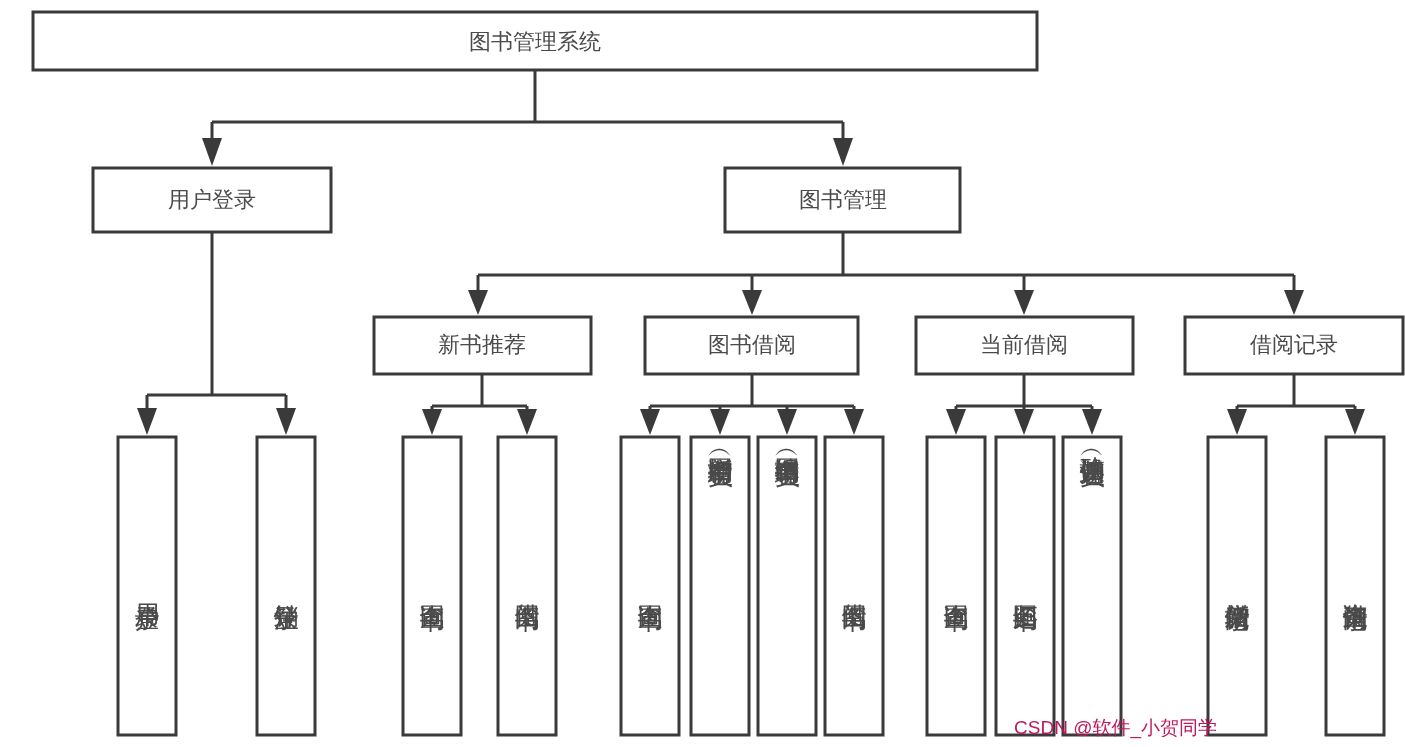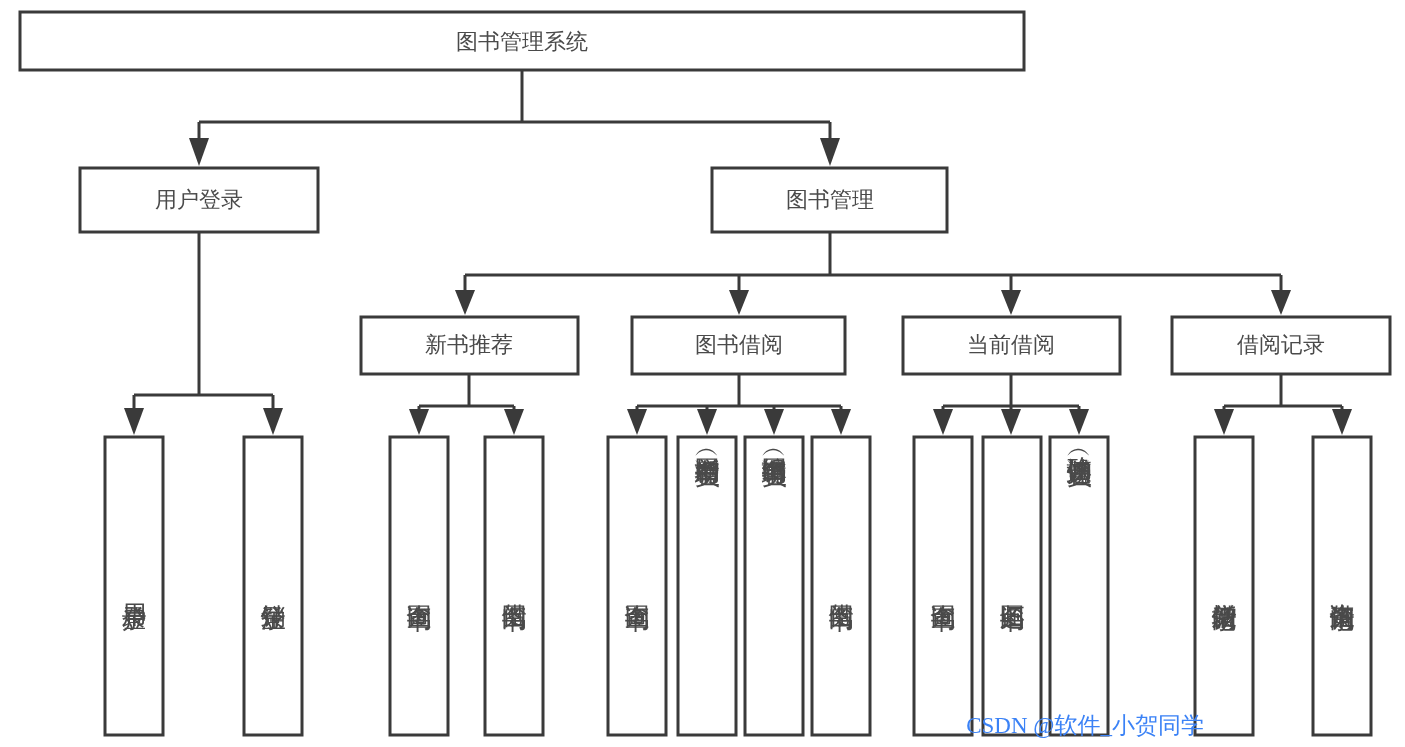--- a/index.html
+++ b/index.html
@@ -9,21 +9,21 @@
   }
   body {
     width: 1405px;
     height: 747px;
     font-family: "DejaVu Sans", "Liberation Sans", sans-serif;
     overflow: hidden;
     position: relative;
   }
   #diagram-root {
     position: absolute;
-    left: 0;
+    left: 13px;
     top: 0;
     width: 1214px;
     height: 747px;
   }
   svg.flow {
     display: block;
     width: 1405px;
     height: 747px;
   }
   .node-rect {
@@ -63,23 +63,23 @@
     line-height: 1.18;
     color: #4a4a4a;
     letter-spacing: 1px;
     white-space: nowrap;
     text-align: center;
   }
   .watermark {
     position: absolute;
     right: 10px;
     bottom: 6px;
-    font-family: Liberation Serif, serif;
-    font-size: 23px;
-    color: #3b82f6;
+    font-family: Liberation Sans, sans-serif;
+    font-size: 19px;
+    color: #be185d;
     white-space: nowrap;
     pointer-events: none;
   }
 </style>
 </head>
 <body>
 
 <div id="diagram-root">
 
   <svg class="flow" viewBox="0 0 1405 747" xmlns="http://www.w3.org/2000/svg">

